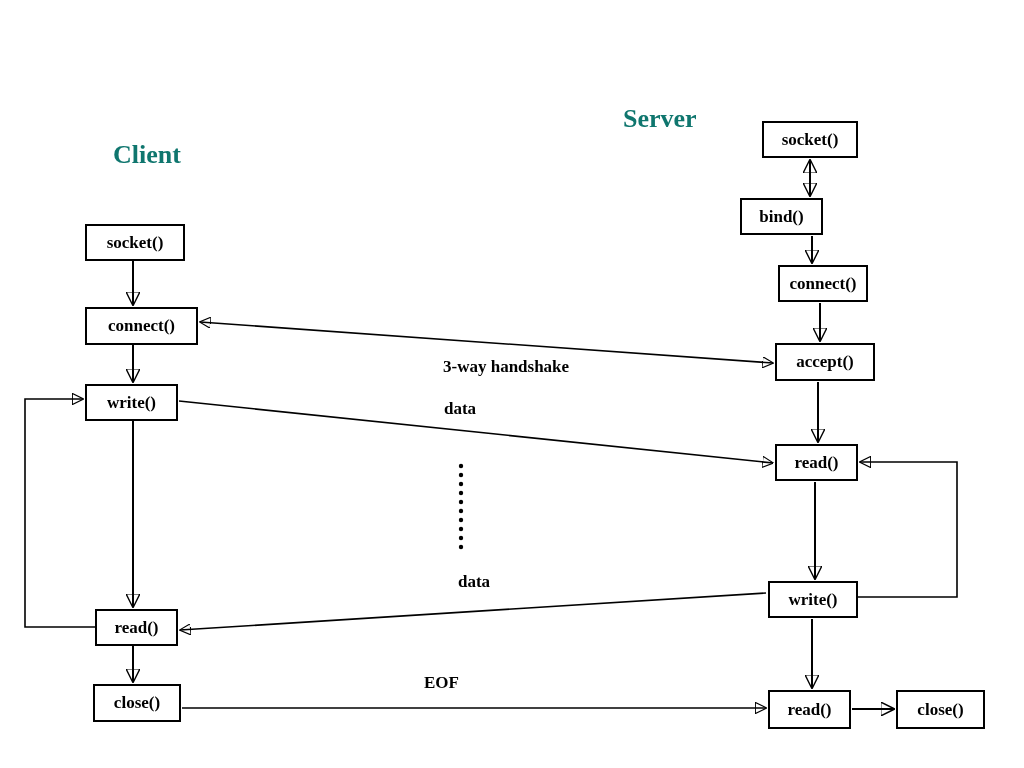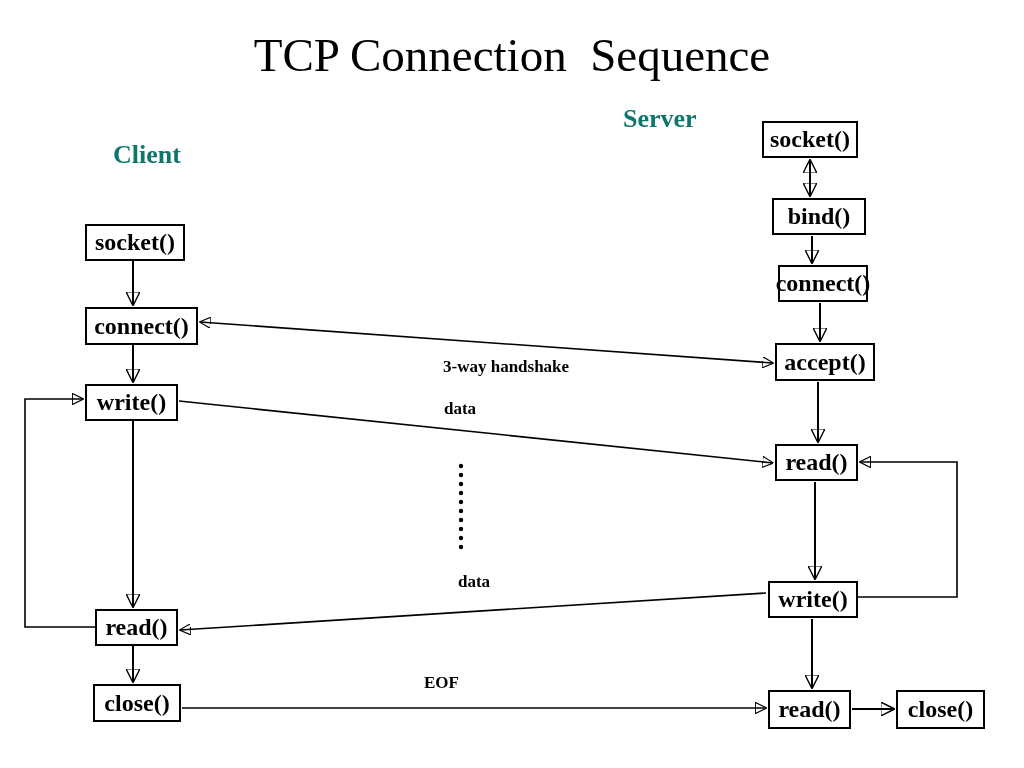--- a/index.html
+++ b/index.html
@@ -40,21 +40,21 @@
   #server-label { left: 623px; top: 104px; }
 
   .node {
     position: absolute;
     box-sizing: border-box;
     border: 2px solid #000000;
     background: #ffffff;
     color: #000000;
     font-family: "Liberation Serif", "DejaVu Serif", serif;
     font-weight: bold;
-    font-size: 24px;
+    font-size: 17px;
     display: flex;
     align-items: center;
     justify-content: center;
     white-space: nowrap;
     z-index: 3;
   }
 
   .edge-label {
     position: absolute;
     font-family: "Liberation Serif", "DejaVu Serif", serif;
@@ -77,21 +77,20 @@
     stroke: #000000;
     fill: none;
   }
   .dots circle { fill: #000000; stroke: none; }
 </style>
 </head>
 <body>
 
 <div id="page">
 
-  <div id="title">TCP Connection  Sequence</div>
 
   <div class="role-label" id="client-label">Client</div>
   <div class="role-label" id="server-label">Server</div>
 
   <svg id="wires" width="1024" height="768" viewBox="0 0 1024 768">
     <defs>
       <marker id="arrow" viewBox="0 0 10 10" refX="9.5" refY="5" markerWidth="7" markerHeight="7" orient="auto-start-reverse">
         <path d="M 0 0 L 10 5 L 0 10 z" fill="#000000"></path>
       </marker>
       <marker id="arrow-start" viewBox="0 0 10 10" refX="9.5" refY="5" markerWidth="7" markerHeight="7" orient="auto-start-reverse">
@@ -151,21 +150,21 @@
       </div>
       <div class="node" style="left: 95px; top: 609px; width: 83px; height: 37px;">
         <span>read()</span>
       </div>
       <div class="node" style="left: 93px; top: 684px; width: 88px; height: 38px;">
         <span>close()</span>
       </div>
       <div class="node" style="left: 762px; top: 121px; width: 96px; height: 37px;">
         <span>socket()</span>
       </div>
-      <div class="node" style="left: 772px; top: 198px; width: 94px; height: 37px;">
+      <div class="node" style="left: 740px; top: 198px; width: 83px; height: 37px;">
         <span>bind()</span>
       </div>
       <div class="node" style="left: 778px; top: 265px; width: 90px; height: 37px;">
         <span>connect()</span>
       </div>
       <div class="node" style="left: 775px; top: 343px; width: 100px; height: 38px;">
         <span>accept()</span>
       </div>
       <div class="node" style="left: 775px; top: 444px; width: 83px; height: 37px;">
         <span>read()</span>

